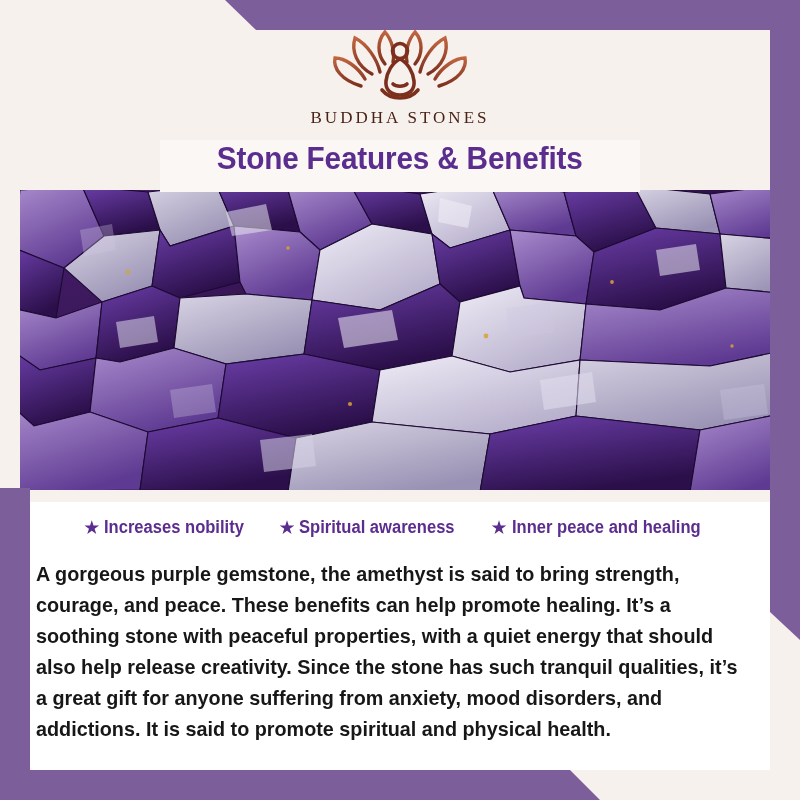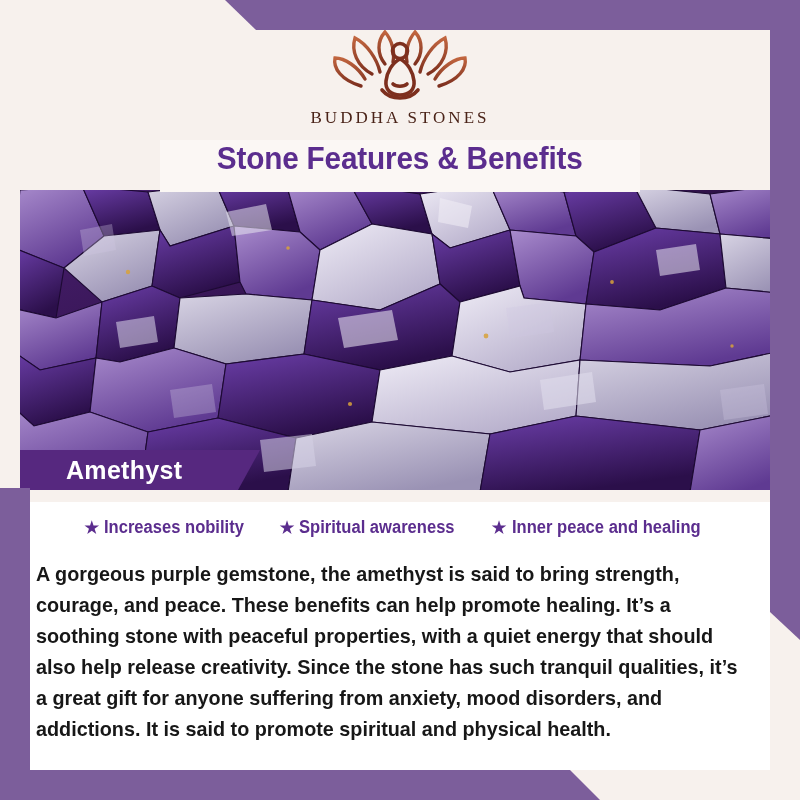--- a/index.html
+++ b/index.html
@@ -292,23 +292,20 @@
         <circle cx="108" cy="82" r="2.2"></circle>
         <circle cx="268" cy="58" r="1.8"></circle>
         <circle cx="466" cy="146" r="2.4"></circle>
         <circle cx="592" cy="92" r="1.9"></circle>
         <circle cx="330" cy="214" r="2.1"></circle>
         <circle cx="712" cy="156" r="1.7"></circle>
       </g>
     </svg>
   </div>
 
-  <div class="stone-banner">
-    <span class="stone-name">Amethyst</span>
-  </div>
 
   <div class="cream-strip"></div>
 
   <div class="content"></div>
 
   <div class="benefits">
     <span class="benefit">
       <span class="star">★</span>
       <span class="benefit-label">Increases nobility</span>
     </span>

